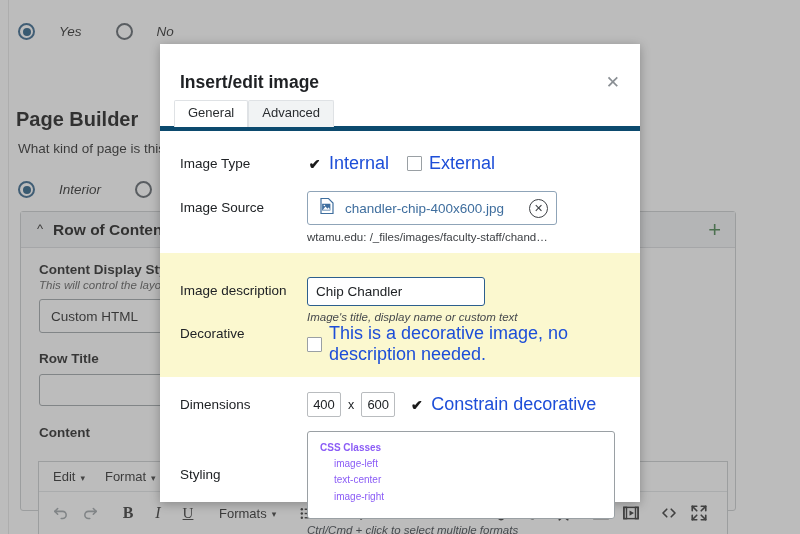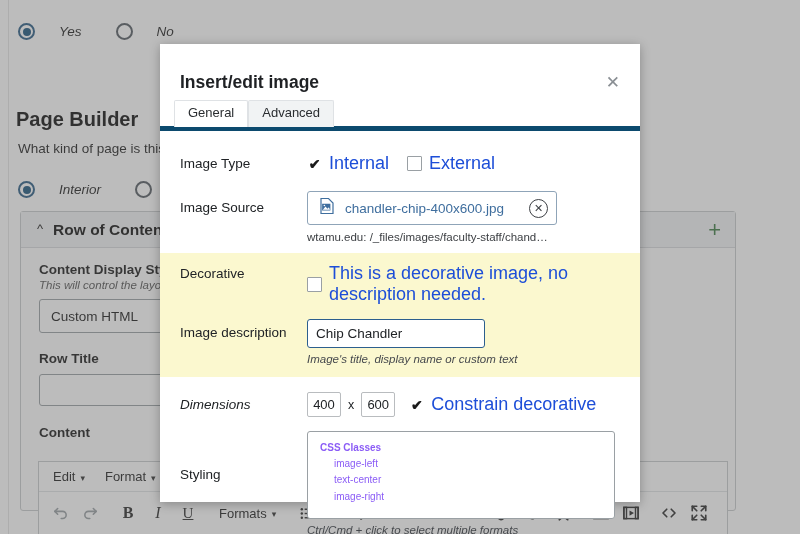--- a/index.html
+++ b/index.html
@@ -476,43 +476,43 @@
           </span>
           <span class="src-name">chandler-chip-400x600.jpg</span>
           <span class="src-clear">✕</span>
         </div>
         <div class="src-path">wtamu.edu: /_files/images/faculty-staff/chand…</div>
       </div>
     </div>
 
     <div class="hl" style="margin-top:10px; padding:10px 0 12px 0;">
 
+      <div class="row" style="padding-top:14px;">
+        <div class="lab" style="padding-top:6px;">Image description</div>
+        <div class="ctl">
+          <div class="desc-input">
+            <span>Chip Chandler</span>
+          </div>
+          <div class="help-it">Image's title, display name or custom text</div>
+        </div>
+      </div>
+
       <div class="row">
         <div class="lab">Decorative</div>
         <div class="ctl">
           <label class="chk-row">
             <span class="chk"></span>
             <span class="ctext">This is a decorative image, no description needed.</span>
           </label>
         </div>
       </div>
-
-      <div class="row" style="padding-top:14px;">
-        <div class="lab" style="padding-top:6px;">Image description</div>
-        <div class="ctl">
-          <div class="desc-input">
-            <span>Chip Chandler</span>
-          </div>
-          <div class="help-it">Image's title, display name or custom text</div>
-        </div>
-      </div>
     </div>
 
     <div class="row" style="padding-top:15px;">
-      <div class="lab" style="padding-top:5px;font-style:italic;">Dimensions</div>
+      <div class="lab" style="padding-top:5px;">Dimensions</div>
       <div class="ctl">
         <div style="display:flex; align-items:center;">
           <div class="dim-input">
             <span>400</span>
           </div>
           <span class="dim-x">x</span>
           <div class="dim-input">
             <span>600</span>
           </div>
           <label class="chk-row" style="margin-left:14px;">

